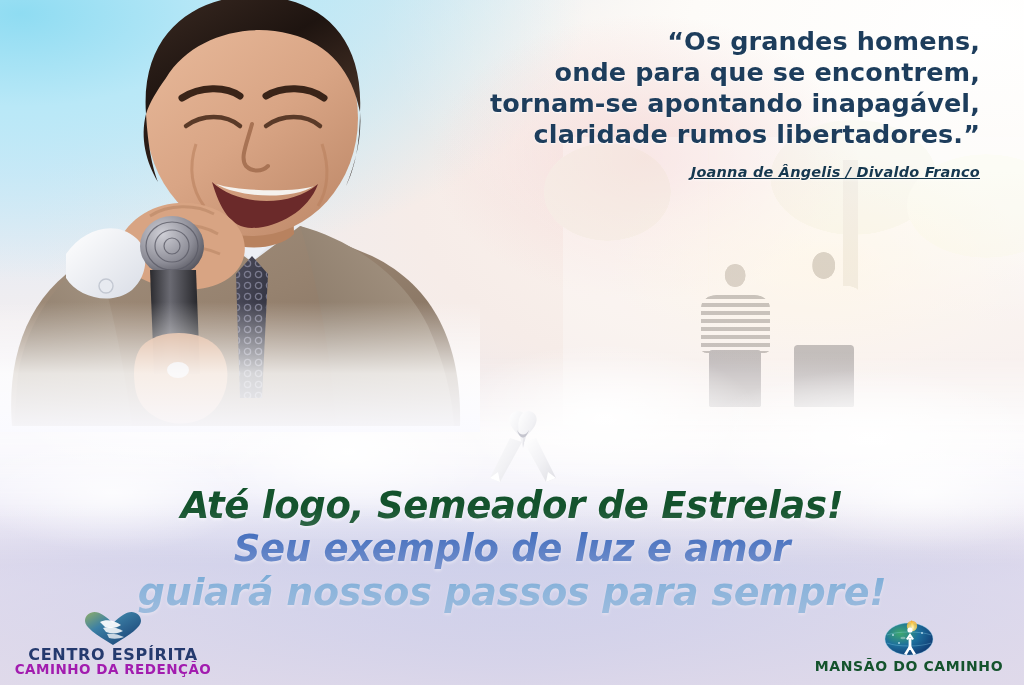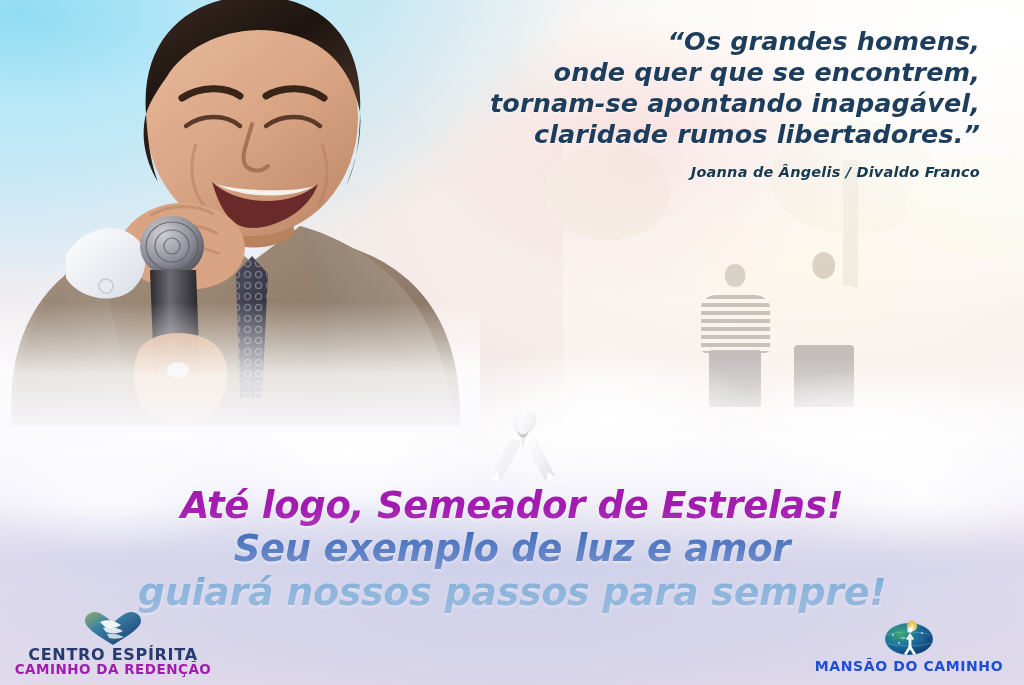--- a/index.html
+++ b/index.html
@@ -93,76 +93,76 @@
   }
   .p-svg { position: absolute; inset: 0; width: 100%; height: 100%; }
 
   
   .quote-block {
     position: absolute; right: 44px; top: 26px; width: 560px;
     text-align: right;
   }
   .quote-line {
     font-family: "DejaVu Sans", "Liberation Sans", sans-serif;
-    font-style: italic;
     font-weight: bold;
     font-size: 25.5px;
     line-height: 31px;
     letter-spacing: .1px;
     color: #1d3d5c;
     white-space: nowrap;
     text-shadow: 0 1px 2px rgba(255,255,255,.75);
   }
   .quote-attrib {
     margin-top: 14px;
     font-style: italic;
     font-weight: bold;
     font-size: 14.5px;
     letter-spacing: .2px;
     color: #16384f;
     text-shadow: 0 1px 2px rgba(255,255,255,.7);
+    text-decoration: underline;
   }
 
   
   .ribbon { position: absolute; left: 486px; top: 408px; width: 74px; height: 84px; }
 
   
   .headline {
     position: absolute; left: 0; right: 0; top: 484px;
     text-align: center;
   }
   .hl {
     font-family: "DejaVu Sans", "Liberation Sans", sans-serif;
     font-weight: bold;
     font-style: italic;
     white-space: nowrap;
     letter-spacing: -.3px;
     text-shadow: 0 2px 3px rgba(255,255,255,.55);
   }
-  .hl-1 { font-size: 37px; line-height: 43px; color: #a21caf; }
+  .hl-1 { font-size: 37px; line-height: 43px; color: #14532d; }
   .hl-2 { font-size: 37px; line-height: 43px; color: #2358b4; }
   .hl-3 { font-size: 38px; line-height: 44px; color: #1f80c3; }
 
   
   .logo-left  { position: absolute; left: 8px;  bottom: 8px;  width: 210px; text-align: center; }
   .logo-right { position: absolute; right: 10px; bottom: 10px; width: 210px; text-align: center; }
 
   .logo-mark { display: block; margin: 0 auto 2px; }
 
   .logo-txt-sm {
     font-size: 16px; font-weight: bold; letter-spacing: .7px;
     color: #253a6e; line-height: 13px;
   }
   .logo-txt-lg {
     font-size: 13.5px; font-weight: bold; letter-spacing: .5px;
     color: #a21caf; line-height: 16px;
   }
   .logo-txt-mansao {
     font-size: 14px; font-weight: bold; letter-spacing: .6px;
-    color: #1d4ed8; line-height: 17px;
+    color: #14532d; line-height: 17px;
   }
 </style>
 </head>
 <body>
 
 <div class="poster">
 
   <div class="bg-base"></div>
   <div class="bg-pink-haze"></div>
   <div class="bg-warm-haze"></div>
@@ -296,21 +296,21 @@
       </g>
 
       <path d="M142 352 C158 334 204 334 220 356 C234 376 228 410 204 424
                C176 438 142 424 136 398 C132 378 134 362 142 352 Z" fill="#dcab8b" opacity=".92"></path>
       <ellipse cx="178" cy="376" rx="11" ry="8" fill="#e8e8ee" opacity=".9"></ellipse>
     </svg>
   </div>
 
   <div class="quote-block">
     <div class="quote-line">“Os grandes homens,</div>
-    <div class="quote-line">onde quer que se encontrem,</div>
+    <div class="quote-line">onde para que se encontrem,</div>
     <div class="quote-line">tornam-se apontando inapagável,</div>
     <div class="quote-line">claridade rumos libertadores.”</div>
     <div class="quote-attrib">Joanna de Ângelis / Divaldo Franco</div>
   </div>
 
   <div class="ribbon">
     <svg viewBox="0 0 74 84" width="74" height="84" aria-hidden="true">
       <defs>
         <linearGradient id="rbG" x1="0" y1="0" x2="1" y2="1">
           <stop offset="0" stop-color="#ffffff"></stop>

